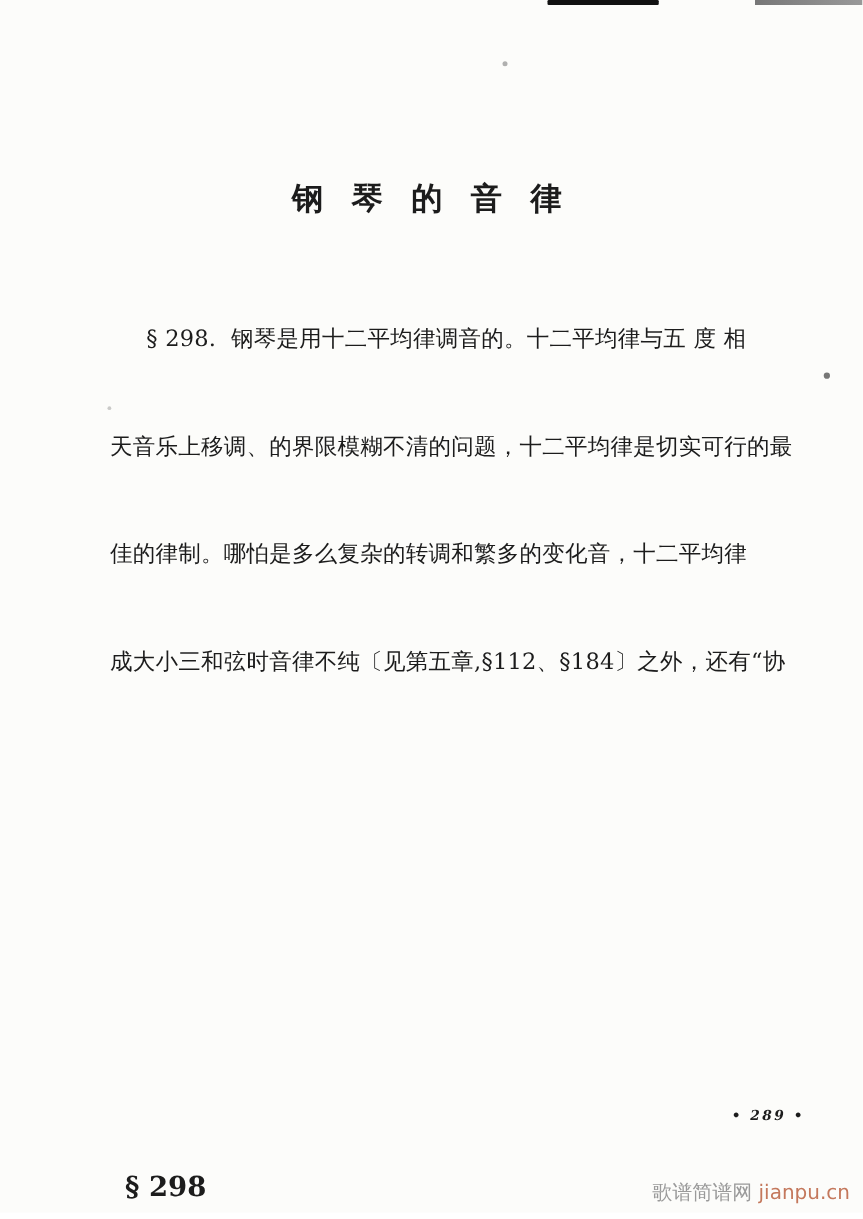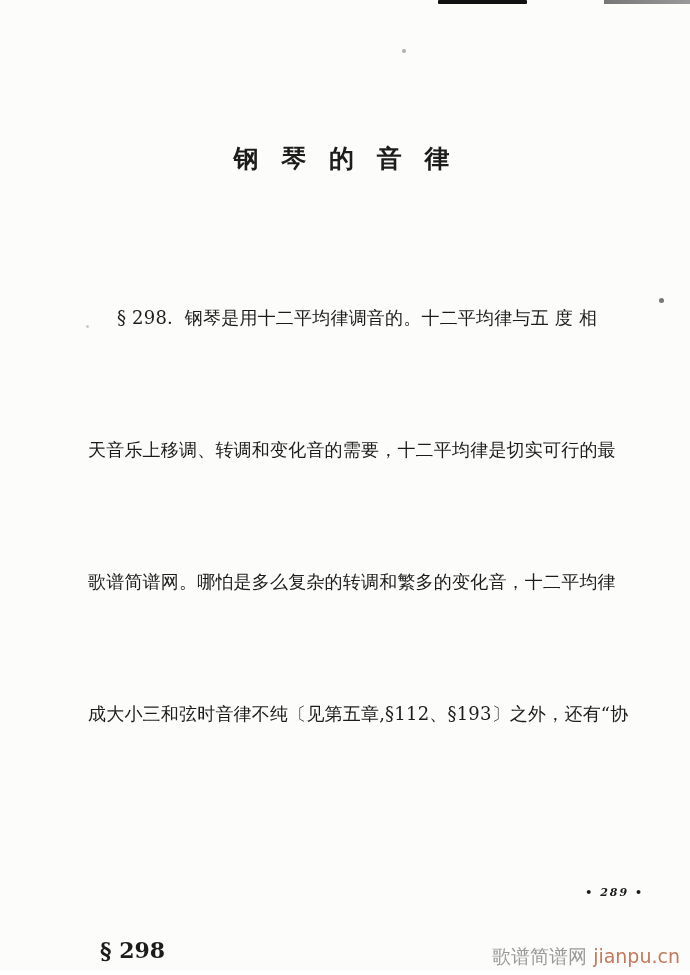--- a/index.html
+++ b/index.html
@@ -36,59 +36,59 @@
     white-space: pre;
   }
   .body-text {
     position: absolute;
     left: 88px; top: 201px; width: 530px;
     font-size: 18px;
     line-height: 28.6px;
     letter-spacing: 0.2px;
     white-space: pre-wrap;
   }
-  .line { height: 28.6px; white-space: pre; margin-top: 46px; }
+  .line { height: 28.6px; white-space: pre; }
   .indent-section { padding-left: 29px; }
   .indent-para { padding-left: 38px; }
 
   .footer-left {
     position: absolute; left: 100px; top: 937px;
     font-size: 22px; font-weight: bold;
   }
   .footer-right {
     position: absolute; right: 46px; top: 886px;
     font-size: 11px; font-style: italic; font-weight: bold;
     letter-spacing: 2px;
   }
   .watermark {
     position: absolute; right: 10px; top: 944px;
-    font-size: 19px;
+    font-size: 16px;
     font-family: "DejaVu Sans", "Liberation Sans", sans-serif;
   }
   .wm-name { color: #9a9a9a; }
   .wm-url  { color: #c4785c; }
 </style>
 </head>
 <body>
 
 <div class="page">
 
   <div class="bar-black"></div>
   <div class="bar-gray"></div>
   <div class="speck speck-a"></div>
   <div class="speck speck-b"></div>
   <div class="speck speck-c"></div>
 
   <div class="title">钢 琴 的 音 律</div>
 
   <div class="body-text">
     <div class="line indent-section">§ 298.  钢琴是用十二平均律调音的。十二平均律与五 度 相</div>
-    <div class="line">天音乐上移调、转调和变化音的需要，十二平均律是切实可行的最</div>
-    <div class="line">歌谱简谱网。哪怕是多么复杂的转调和繁多的变化音，十二平均律</div>
-    <div class="line">成大小三和弦时音律不纯〔见第五章,§112、§193〕之外，还有“协</div>
+    <div class="line">天音乐上移调、的界限模糊不清的问题，十二平均律是切实可行的最</div>
+    <div class="line">佳的律制。哪怕是多么复杂的转调和繁多的变化音，十二平均律</div>
+    <div class="line">成大小三和弦时音律不纯〔见第五章,§112、§184〕之外，还有“协</div>
     
     
     
     
     
     
     
     
     
     

